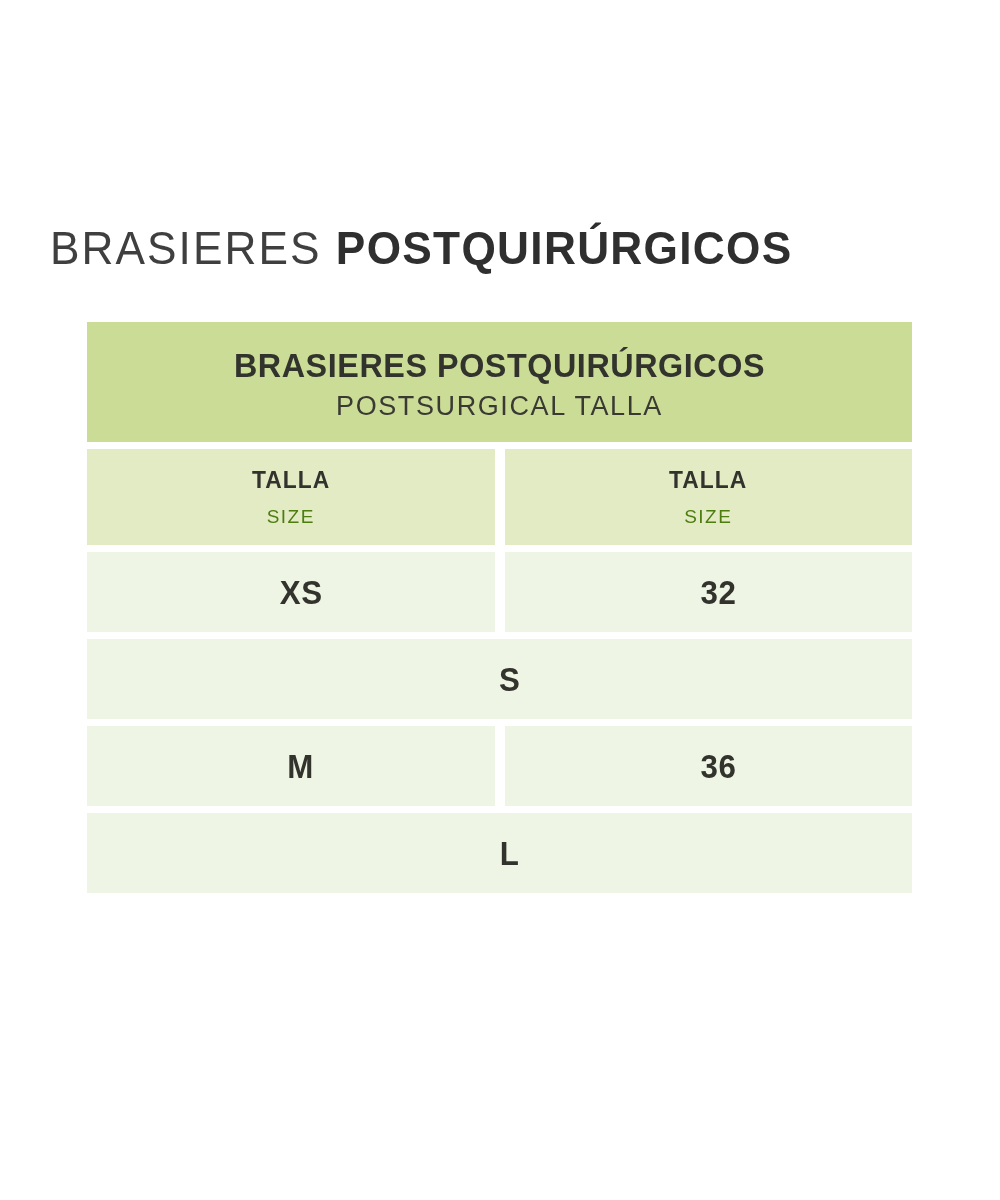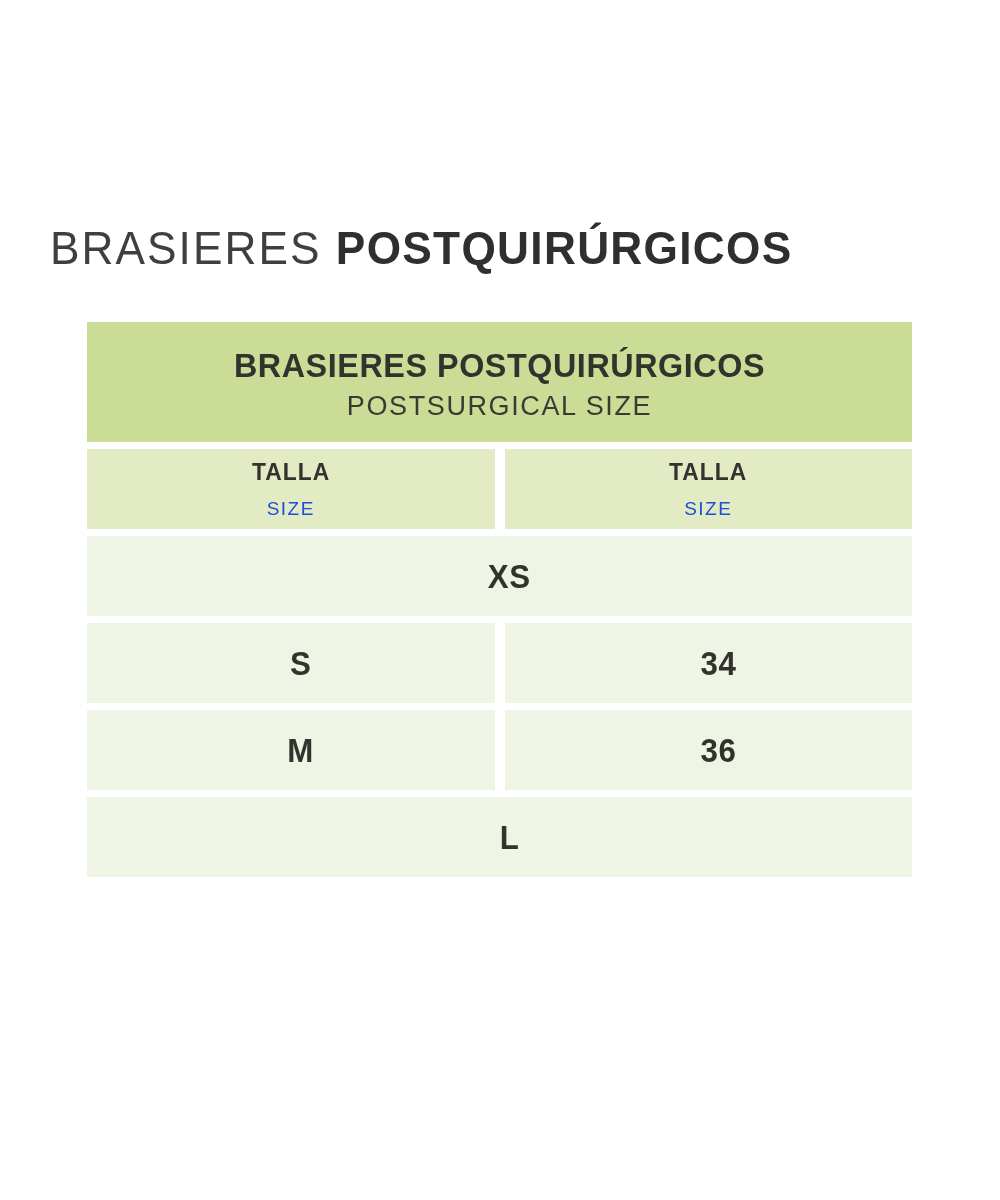--- a/index.html
+++ b/index.html
@@ -79,36 +79,36 @@
     flex: 1 1 0;
     display: flex;
     flex-direction: column;
     align-items: center;
     justify-content: center;
     text-align: center;
   }
 
   .head-row .cell {
     background: #e2ebc4;
-    height: 80px;
+    height: 96px;
   }
   .head-main {
     font-size: 24px;
     font-weight: 700;
     letter-spacing: 1.1px;
     line-height: 28px;
     color: #33332e;
     transform: scaleX(0.95);
   }
   .head-sub {
     font-size: 19px;
     font-weight: 400;
     letter-spacing: 1.5px;
     line-height: 24px;
-    color: #1d4ed8;
+    color: #4d7c0f;
     margin-top: 11px;
   }
 
   .data-row .cell {
     background: #eff5e4;
     height: 80px;
     padding-left: 20px;
   }
   .data-val {
     font-size: 34px;
@@ -123,46 +123,46 @@
 
 <h1 class="page-title">
   <span class="tl-light">BRASIERES</span>
   <span class="tl-bold">POSTQUIRÚRGICOS</span>
 </h1>
 
 <div class="size-table">
 
   <div class="table-banner">
     <div class="banner-es">BRASIERES POSTQUIRÚRGICOS</div>
-    <div class="banner-en">POSTSURGICAL SIZE</div>
+    <div class="banner-en">POSTSURGICAL TALLA</div>
   </div>
 
   <div class="row head-row">
     <div class="cell">
       <div class="head-main">TALLA</div>
       <div class="head-sub">SIZE</div>
     </div>
     <div class="cell">
       <div class="head-main">TALLA</div>
       <div class="head-sub">SIZE</div>
     </div>
   </div>
 
   <div class="row data-row">
     <div class="cell">
       <div class="data-val">XS</div>
     </div>
+    <div class="cell">
+      <div class="data-val">32</div>
+    </div>
   </div>
 
   <div class="row data-row">
     <div class="cell">
       <div class="data-val">S</div>
-    </div>
-    <div class="cell">
-      <div class="data-val">34</div>
     </div>
   </div>
 
   <div class="row data-row">
     <div class="cell">
       <div class="data-val">M</div>
     </div>
     <div class="cell">
       <div class="data-val">36</div>
     </div>

